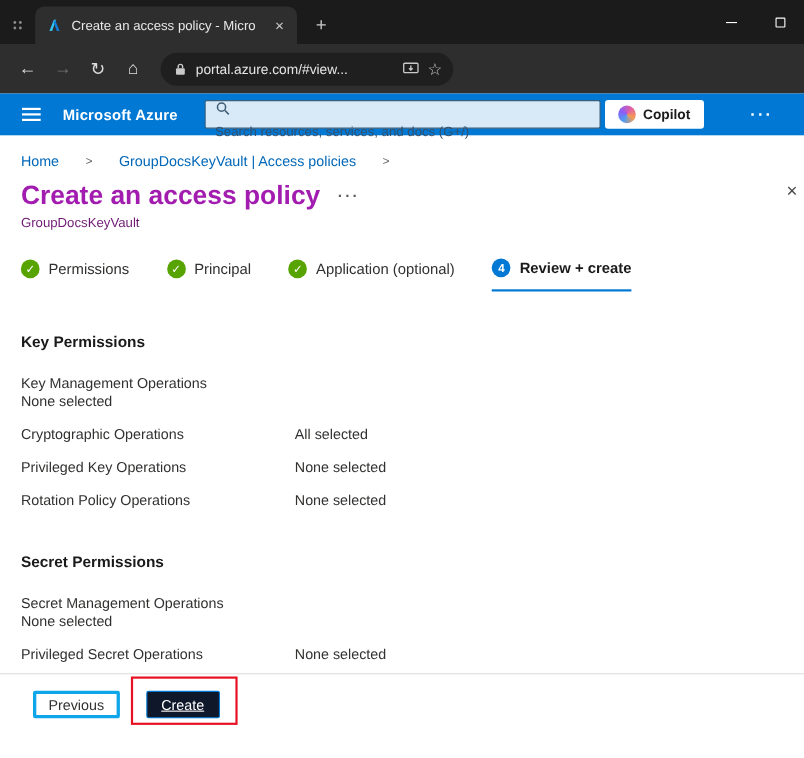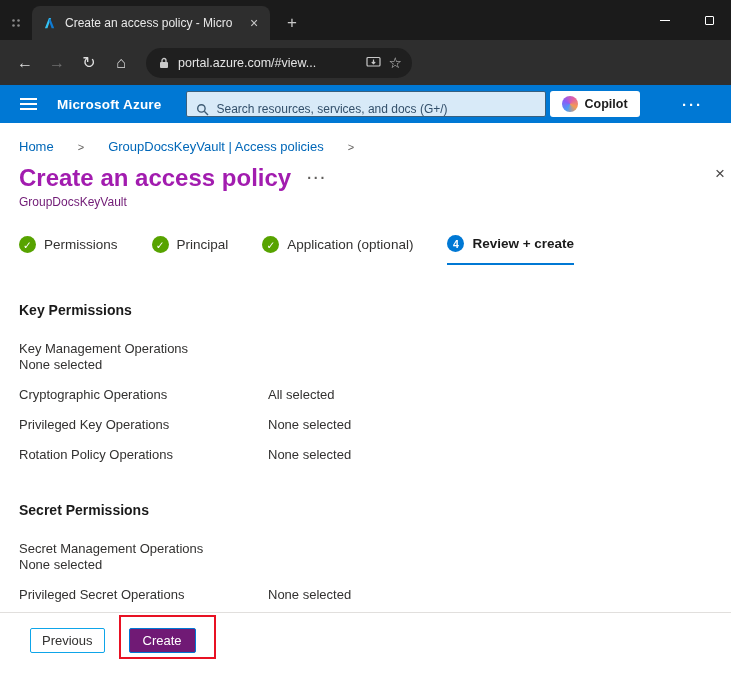--- a/index.html
+++ b/index.html
@@ -38,21 +38,21 @@
   .url-text { color:#e4e4e4; font-size:12.5px; flex:1; white-space:nowrap; overflow:hidden; }
   .url-icon { display:flex; align-items:center; cursor:pointer; }
   .star { color:#c9c9c9; font-size:15px; cursor:pointer; }
 
   
   .azurebar { height:38px; background:#0078d4; display:flex; align-items:center; padding:0 14px; color:#fff; }
   .hamburger { width:17px; display:flex; flex-direction:column; gap:3px; margin:0 20px 0 6px; cursor:pointer; }
   .hamburger i { display:block; height:2px; background:#fff; }
   .brand { font-size:13.5px; font-weight:700; letter-spacing:.2px; margin-right:24px; white-space:nowrap; cursor:pointer; }
   .az-search { width:360px; height:26px; background:#d8eaf8; border:1px solid #3d6villain85; border-radius:2px;
-    display:flex; align-items:flex-end; padding:0 9px; gap:8px; }
+    display:flex; align-items:flex-start; padding:0 9px; gap:8px;flex-direction:column; }
   .az-search { border:1px solid #38607f; }
   .az-search input { border:0; background:transparent; outline:none;
     font:12px "Liberation Sans",sans-serif; color:#1f3a52; width:100%; }
   .az-search input::placeholder { color:#33506b; opacity:1; }
   .copilot { height:26px; background:#ffffff; border-radius:3px; display:flex; align-items:center;
     gap:7px; padding:0 12px; margin-left:4px; cursor:pointer; }
   .copilot-icon { width:16px; height:16px; border-radius:50%;
     background:conic-gradient(from 210deg,#4e9cf5,#8b5cf6,#e05fa8,#f59b51,#4e9cf5); }
   .copilot-label { color:#1b1b1b; font-size:12.5px; font-weight:700; }
   .az-more { margin-left:auto; margin-right:14px; color:#fff; font-size:15px; font-weight:700;
@@ -86,22 +86,22 @@
   .mt-lg { margin-top:37px; }
   .mt-sec { margin-top:39px; }
   .perm-row { display:flex; padding-left:19px; margin-top:14px; font-size:13px; color:#323130; line-height:16px; }
   .perm-row.first { margin-top:23px;flex-direction:column; }
   .perm-label { width:249px; flex:0 0 auto; }
 
   
   .footer { position:absolute; left:0; top:612px; width:731px; height:77px; background:#fff;
     border-top:1px solid #e1dfdd; display:flex; align-items:flex-start; padding:15px 0 0 30px; gap:24px; }
   .btn { height:25px; border-radius:2px; font:13px "Liberation Sans",sans-serif; cursor:pointer; }
-  .btn-secondary { padding:0 11px; background:#fff; border:1px solid #0ea5e9; color:#323130; }
-  .btn-primary { padding:0 13px; background:#701a75; border:1px solid #0078d4; color:#fff; }
+  .btn-secondary { padding:0 11px; background:#fff; border:3px solid #0ea5e9; color:#323130; }
+  .btn-primary { padding:0 13px; background:#0f172a; border:1px solid #0078d4; color:#fff;text-decoration:underline; }
 
   .annotation { position:absolute; left:119px; top:615px; width:97px; height:44px;
     border:2px solid #e81123; pointer-events:none; z-index:5; }
 </style>
 </head>
 <body>
 
 <div class="titlebar">
   <div class="tab-actions">
     <svg width="12" height="12" viewBox="0 0 12 12" aria-hidden="true">

